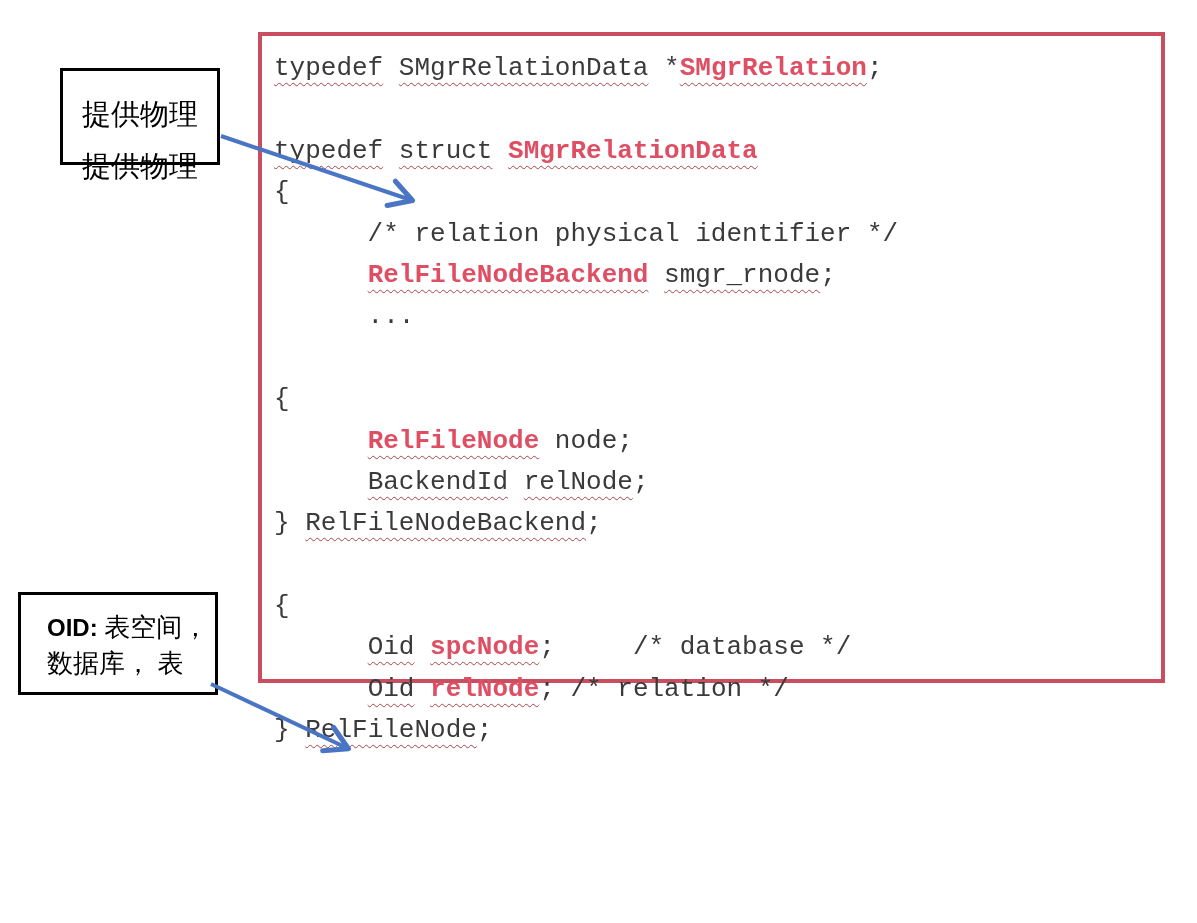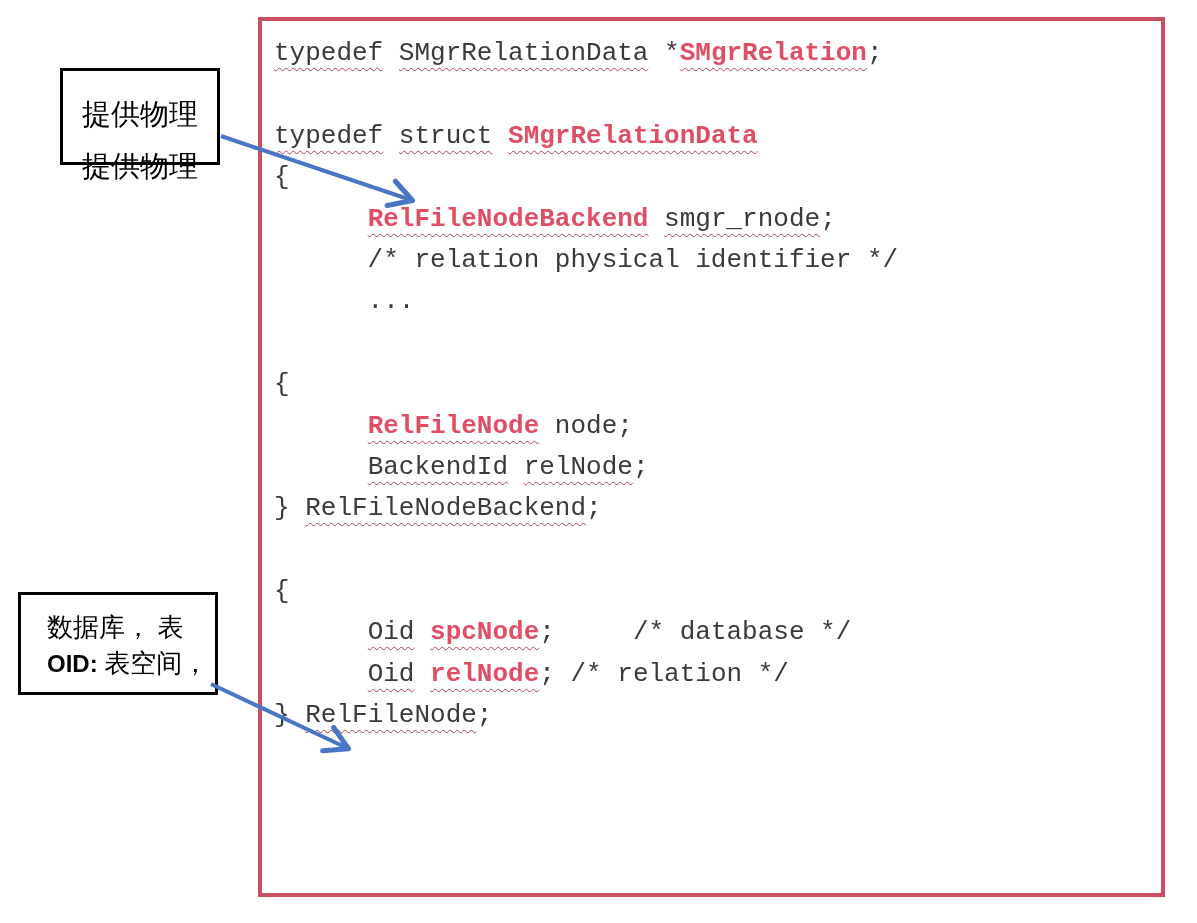--- a/index.html
+++ b/index.html
@@ -2,21 +2,21 @@
 <html><head>
 <meta charset="utf-8">
 <style>
   html,body{margin:0;padding:0;background:#ffffff;}
   body{
     width:1197px;height:923px;position:relative;overflow:hidden;
     font-family:"Liberation Sans",sans-serif;
   }
   
   .code-box{
-    position:absolute;left:258px;top:17px;width:907px;height:880px;
+    position:absolute;left:258px;top:32px;width:907px;height:651px;
     box-sizing:border-box;border:4px solid var(--border-red,#cb4d60);
     background:#ffffff;padding:12px 6px 0 12px;
   }
   .code-line{
     height:41.4px;line-height:41.4px;white-space:pre;
     font-family:"Liberation Mono",monospace;font-size:26px;
     color:var(--text-dark,#3a3a3c);
   }
   .code-line span{white-space:pre;}
   .u{
@@ -61,44 +61,44 @@
 </style>
 </head>
 <body style="--border-red: #cb4d60; --bold-red: #df4f64; --wavy-red: #a8434c; --text-dark: #3a3a3c;">
 
 <div class="code-box">
   <div id="code-listing">
       <div class="code-line"><span class="u">typedef</span><span> </span><span class="u">SMgrRelationData</span><span> *</span><span class="b u">SMgrRelation</span><span>;</span></div>
       <div class="code-line">&nbsp;</div>
       <div class="code-line"><span class="u">typedef</span><span> </span><span class="u">struct</span><span> </span><span class="b u">SMgrRelationData</span></div>
       <div class="code-line"><span>{</span></div>
+      <div class="code-line"><span>      /* relation physical identifier */</span></div>
       <div class="code-line"><span>      </span><span class="b u">RelFileNodeBackend</span><span> </span><span class="u">smgr_rnode</span><span>;</span></div>
-      <div class="code-line"><span>      /* relation physical identifier */</span></div>
       <div class="code-line"><span>      ...</span></div>
       <div class="code-line">&nbsp;</div>
       <div class="code-line"><span>{</span></div>
       <div class="code-line"><span>      </span><span class="b u">RelFileNode</span><span> node;</span></div>
       <div class="code-line"><span>      </span><span class="u">BackendId</span><span> </span><span class="u">relNode</span><span>;</span></div>
       <div class="code-line"><span>} </span><span class="u">RelFileNodeBackend</span><span>;</span></div>
       <div class="code-line">&nbsp;</div>
       <div class="code-line"><span>{</span></div>
       <div class="code-line"><span>      </span><span class="u">Oid</span><span> </span><span class="b u">spcNode</span><span>;     /* database */</span></div>
       <div class="code-line"><span>      </span><span class="u">Oid</span><span> </span><span class="b u">relNode</span><span>; /* relation */</span></div>
       <div class="code-line"><span>} </span><span class="u">RelFileNode</span><span>;</span></div>
     </div>
 </div>
 
 <div class="note note-storage">
   <div class="note-line">提供物理</div>
   <div class="note-line">提供物理</div>
 </div>
 
 <div class="note note-oid">
+  <div class="note-line"><span class="oid-prefix">OID:</span><span> 表空间，</span></div>
   <div class="note-line">数据库， 表</div>
-  <div class="note-line"><span class="oid-prefix">OID:</span><span> 表空间，</span></div>
 </div>
 
 <svg class="overlay" viewBox="0 0 1197 923">
   <defs>
     <marker id="chev" viewBox="0 0 10 10" refX="7.5" refY="5" markerWidth="8" markerHeight="8" orient="auto">
       <path d="M1,1 L8,5 L1,9" fill="none" stroke="#4a75c4" stroke-width="1.6" stroke-linecap="round" stroke-linejoin="round"></path>
     </marker>
   </defs>
   <g>
     <line x1="221" y1="136" x2="411" y2="200" stroke="#4a75c4" stroke-width="4" marker-end="url(#chev)"></line>

